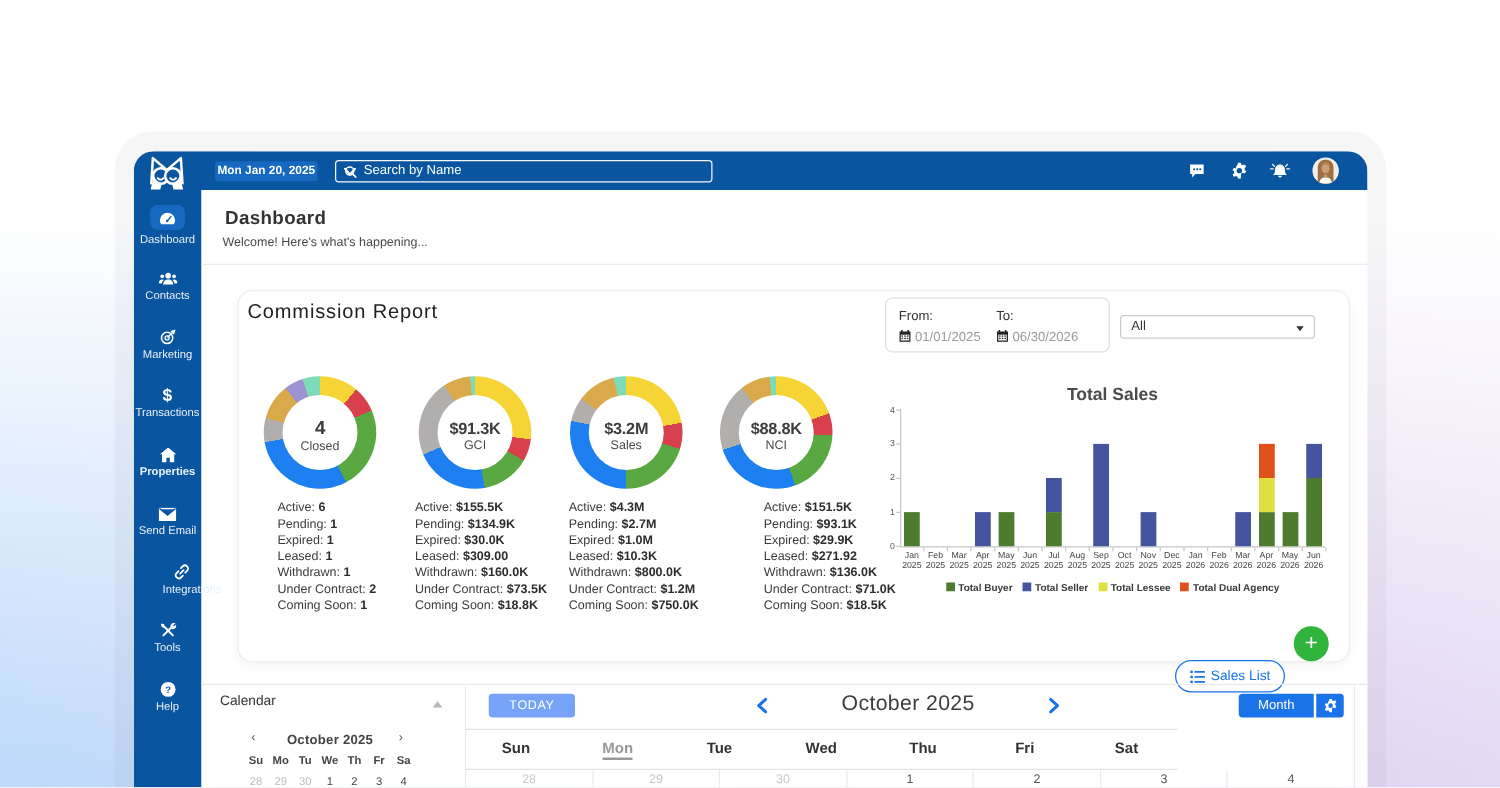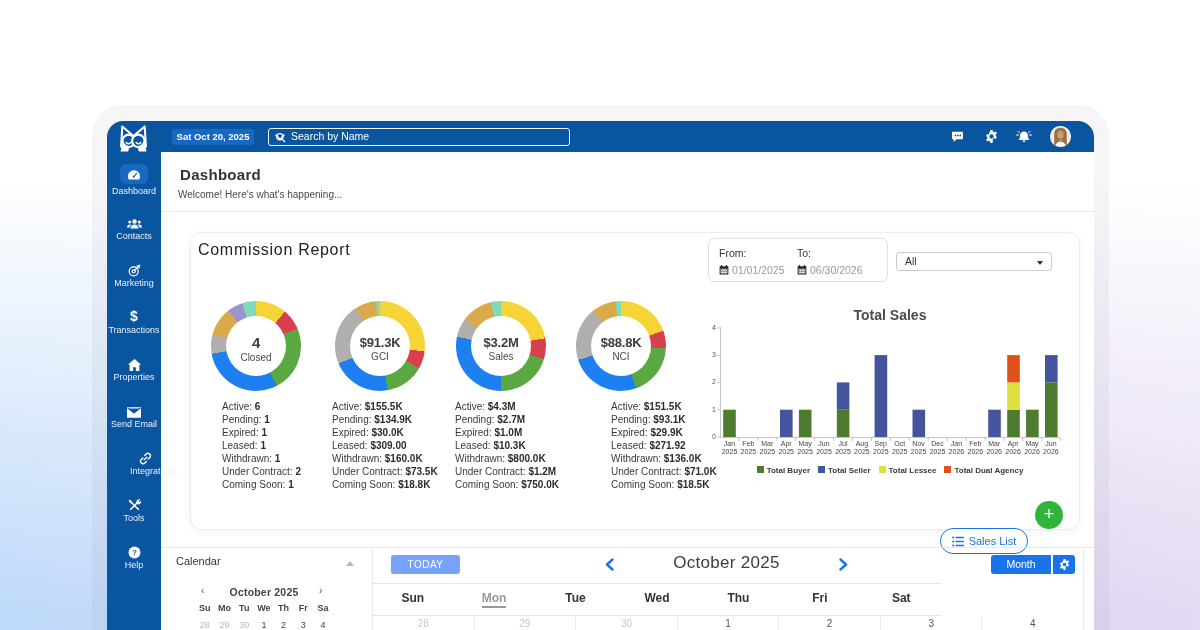--- a/index.html
+++ b/index.html
@@ -34,21 +34,21 @@
 #main-h1 { left:180px; top:166px; font-size:15px; font-weight:bold; color:#333; letter-spacing:0.3px; }
 #main-sub { left:178px; top:189px; font-size:10px; color:#4a4a4a; }
 #hdr-line { left:161px; top:211px; width:933px; height:1px; background:#ececec; }
 
 #card { left:190px; top:232px; width:890px; height:298px; background:#fff; border:1px solid #ededed;
   border-radius:12px; box-shadow:0 2px 8px rgba(0,0,0,0.05); }
 #card-title { left:198px; top:241px; font-size:16px; font-weight:500; color:#222; letter-spacing:0.7px;text-align:right; }
 #datebox { left:708px; top:238px; width:180px; height:44px; border:1px solid #e0e0e0; border-radius:6px; background:#fff; }
 .dlabel { position:absolute; font-size:10.5px; color:#333; }
 .dval { position:absolute; font-size:10.5px; color:#9a9a9a; }
-.dval { display:flex; align-items:center; gap:3px; }
+.dval { display:flex; gap:3px; }
 .calsvg { flex:none; }
 #allsel { left:896px; top:252px; width:156px; height:19px; border:1px solid #ccc; border-radius:3px; background:#fff;
   font-size:10.5px; color:#333; line-height:17px; padding-left:8px; }
 #allsel:after { content:""; position:absolute; right:8px; top:8px; border:3.5px solid transparent; border-top:4.5px solid #333; }
 
 .donut { width:90px; height:90px; border-radius:50%; }
 .donut .hole { position:absolute; left:15px; top:15px; width:60px; height:60px; background:#fff; border-radius:50%;
   display:flex; flex-direction:column; align-items:center; justify-content:center; padding-top:5px; }
 .donut .v { font-size:13px; font-weight:bold; color:#3c3c3c; letter-spacing:-0.2px; }
 .donut .t { font-size:10px; color:#4a4a4a; margin-top:1px; }
@@ -92,21 +92,21 @@
 .dc:last-child { border-right:none; }
 .dc.gray { color:#c7c7c7; }
 </style>
 </head>
 <body>
 <div id="page">
   <div class="abs" id="outercard"></div>
   <div class="abs" id="window">
     <div class="abs" id="topbar"></div>
     <div class="abs" id="sidebar"></div>
-    <div class="abs" id="datechip">Sat Oct 20, 2025</div>
+    <div class="abs" id="datechip">Mon Jan 20, 2025</div>
     <div class="abs" id="searchbox">
       <svg width="11" height="11" viewBox="0 0 24 24">
           <circle cx="10.5" cy="10.5" r="7" fill="none" stroke="#fff" stroke-width="2.6"></circle>
           <line x1="15.8" y1="15.8" x2="21" y2="21" stroke="#fff" stroke-width="3" stroke-linecap="round"></line>
         </svg>
       Search by Name
       <svg style="position:absolute; right:7px; top:5px;" width="10" height="7" viewBox="0 0 10 7">
           <path d="M1,1 L5,5.5 L9,1" fill="none" stroke="#fff" stroke-width="1.6" stroke-linecap="round" stroke-linejoin="round"></path>
         </svg>
     </div>
@@ -183,21 +183,21 @@
           <circle cx="10.5" cy="13.5" r="3" fill="none" stroke="#fff" stroke-width="2"></circle>
           <line x1="11" y1="13" x2="19.5" y2="4.5" stroke="#fff" stroke-width="2.2"></line>
           <path fill="#fff" d="M15.2,3.2 L20.8,8.8 L23,1 Z"></path>
         </svg></div>
     <div class="lbl">Marketing</div>
   </div>
   <div class="nav" style="left:107px; top:310px;">
     <div class="ic" style="font-size:14px; font-weight:bold; color:#fff; line-height:13px;">$</div>
     <div class="lbl">Transactions</div>
   </div>
-  <div class="nav" style="left:107px; top:357px;">
+  <div class="nav" style="left:107px; top:357px;font-weight:bold;">
     <div class="ic"><svg width="13" height="12" viewBox="0 0 24 22">
           <path fill="#fff" d="M12,0 L24,10 H21 V22 H14.5 V15 H9.5 V22 H3 V10 H0 Z"></path>
         </svg></div>
     <div class="lbl">Properties</div>
   </div>
   <div class="nav" style="left:107px; top:404px;">
     <div class="ic"><svg width="14" height="11" viewBox="0 0 24 18">
           <path fill="#fff" d="M0,0 H24 V18 H0 Z M2,2 L12,10 L22,2"></path>
           <path fill="none" stroke="#0a559f" stroke-width="2" d="M1,1 L12,10 L23,1"></path>
         </svg></div>

